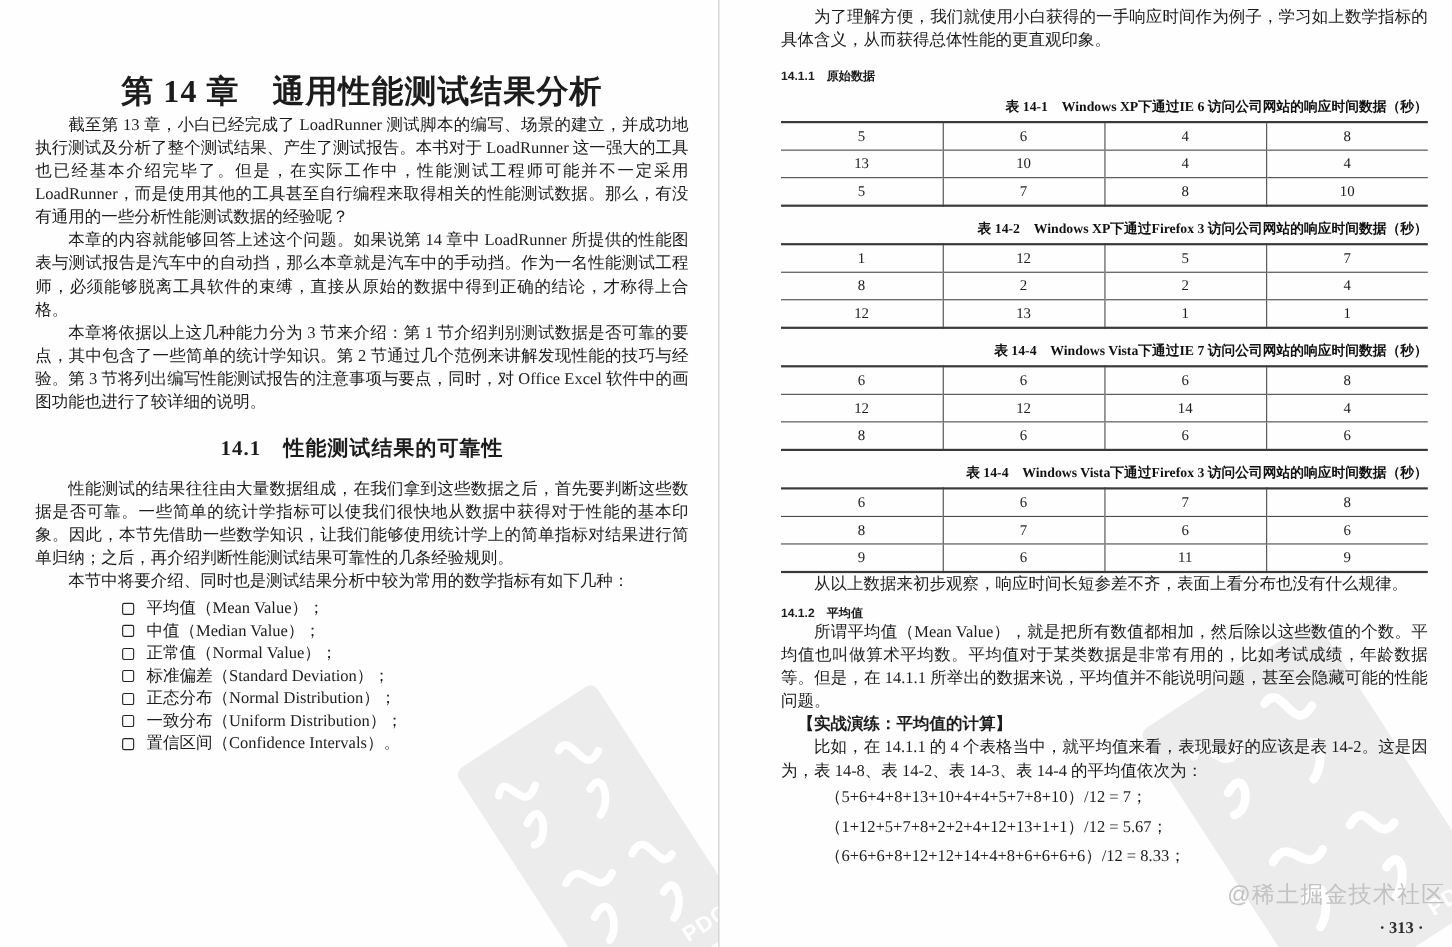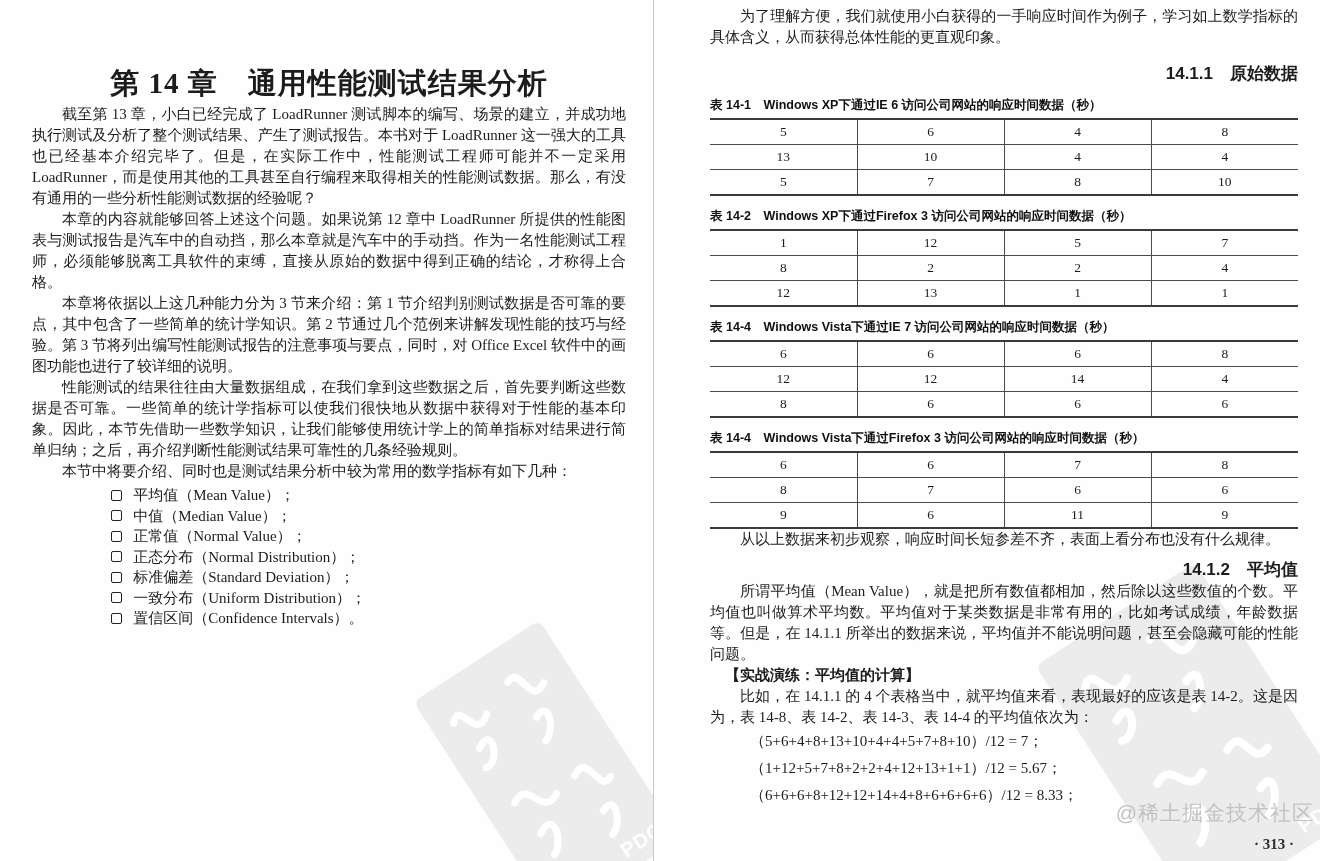--- a/index.html
+++ b/index.html
@@ -39,27 +39,27 @@
     display:flex;align-items:center;padding-left:44px;
   }
   .sq{
     display:inline-block;width:9px;height:9px;
     border:1.5px solid #222;border-radius:2px;
     margin-right:11px;flex:0 0 auto;position:relative;top:0px;
   }
 
   .subsection-title{
     font-family:"Liberation Sans","DejaVu Sans",sans-serif;
-    font-size:17px;font-weight:bold;margin:14px 0 0;text-align:right;
+    font-size:11px;font-weight:bold;margin:14px 0 0;
   }
   .mt-sm{margin-top:10px;}
 
   .tbl-caption{
-    font-family:Liberation Sans, sans-serif;
-    font-size:12.5px;font-weight:bold;text-align:left;
+    font-family:Liberation Serif, serif;
+    font-size:12.5px;font-weight:bold;text-align:right;
     margin:12px 0 4px;color:#111;
   }
   table.data-tbl{
     width:100%;border-collapse:collapse;
     border-top:2px solid #3a3a3a;border-bottom:2px solid #3a3a3a;
   }
   table.data-tbl td{
     width:25%;height:24px;text-align:center;
     font-size:13.5px;padding:0;
     border-top:1px solid #4a4a4a;border-left:1px solid #4a4a4a;
@@ -113,47 +113,48 @@
           <path d="M95 150 C120 135, 105 180, 125 170 M100 195 C120 185, 110 215, 95 220"></path>
         </g>
       </svg>
       <span class="pdg-label">PDG</span>
     </div>
 
     <div class="page-inner">
       <h1 class="chapter-title">第 14 章　通用性能测试结果分析</h1>
 
       <p class="body-p p-first">截至第 13 章，小白已经完成了 LoadRunner 测试脚本的编写、场景的建立，并成功地执行测试及分析了整个测试结果、产生了测试报告。本书对于 LoadRunner 这一强大的工具也已经基本介绍完毕了。但是，在实际工作中，性能测试工程师可能并不一定采用 LoadRunner，而是使用其他的工具甚至自行编程来取得相关的性能测试数据。那么，有没有通用的一些分析性能测试数据的经验呢？</p>
-      <p class="body-p">本章的内容就能够回答上述这个问题。如果说第 12 章中 LoadRunner 所提供的性能图表与测试报告是汽车中的自动挡，那么本章就是汽车中的手动挡。作为一名性能测试工程师，必须能够脱离工具软件的束缚，直接从原始的数据中得到正确的结论，才称得上合格。</p>
+      <p class="body-p">本章的内容就能够回答上述这个问题。如果说第 14 章中 LoadRunner 所提供的性能图表与测试报告是汽车中的自动挡，那么本章就是汽车中的手动挡。作为一名性能测试工程师，必须能够脱离工具软件的束缚，直接从原始的数据中得到正确的结论，才称得上合格。</p>
       <p class="body-p">本章将依据以上这几种能力分为 3 节来介绍：第 1 节介绍判别测试数据是否可靠的要点，其中包含了一些简单的统计学知识。第 2 节通过几个范例来讲解发现性能的技巧与经验。第 3 节将列出编写性能测试报告的注意事项与要点，同时，对 Office Excel 软件中的画图功能也进行了较详细的说明。</p>
 
+      <h2 class="section-title">14.1　性能测试结果的可靠性</h2>
 
       <p class="body-p">性能测试的结果往往由大量数据组成，在我们拿到这些数据之后，首先要判断这些数据是否可靠。一些简单的统计学指标可以使我们很快地从数据中获得对于性能的基本印象。因此，本节先借助一些数学知识，让我们能够使用统计学上的简单指标对结果进行简单归纳；之后，再介绍判断性能测试结果可靠性的几条经验规则。</p>
       <p class="body-p">本节中将要介绍、同时也是测试结果分析中较为常用的数学指标有如下几种：</p>
 
       <ul class="term-list">
         <li>
             <span class="sq"></span>
             <span>平均值（Mean Value）；</span>
           </li>
         <li>
             <span class="sq"></span>
             <span>中值（Median Value）；</span>
           </li>
         <li>
             <span class="sq"></span>
             <span>正常值（Normal Value）；</span>
           </li>
         <li>
             <span class="sq"></span>
+            <span>标准偏差（Standard Deviation）；</span>
+          </li>
+        <li>
+            <span class="sq"></span>
             <span>正态分布（Normal Distribution）；</span>
-          </li>
-        <li>
-            <span class="sq"></span>
-            <span>标准偏差（Standard Deviation）；</span>
           </li>
         <li>
             <span class="sq"></span>
             <span>一致分布（Uniform Distribution）；</span>
           </li>
         <li>
             <span class="sq"></span>
             <span>置信区间（Confidence Intervals）。</span>
           </li>
       </ul>

